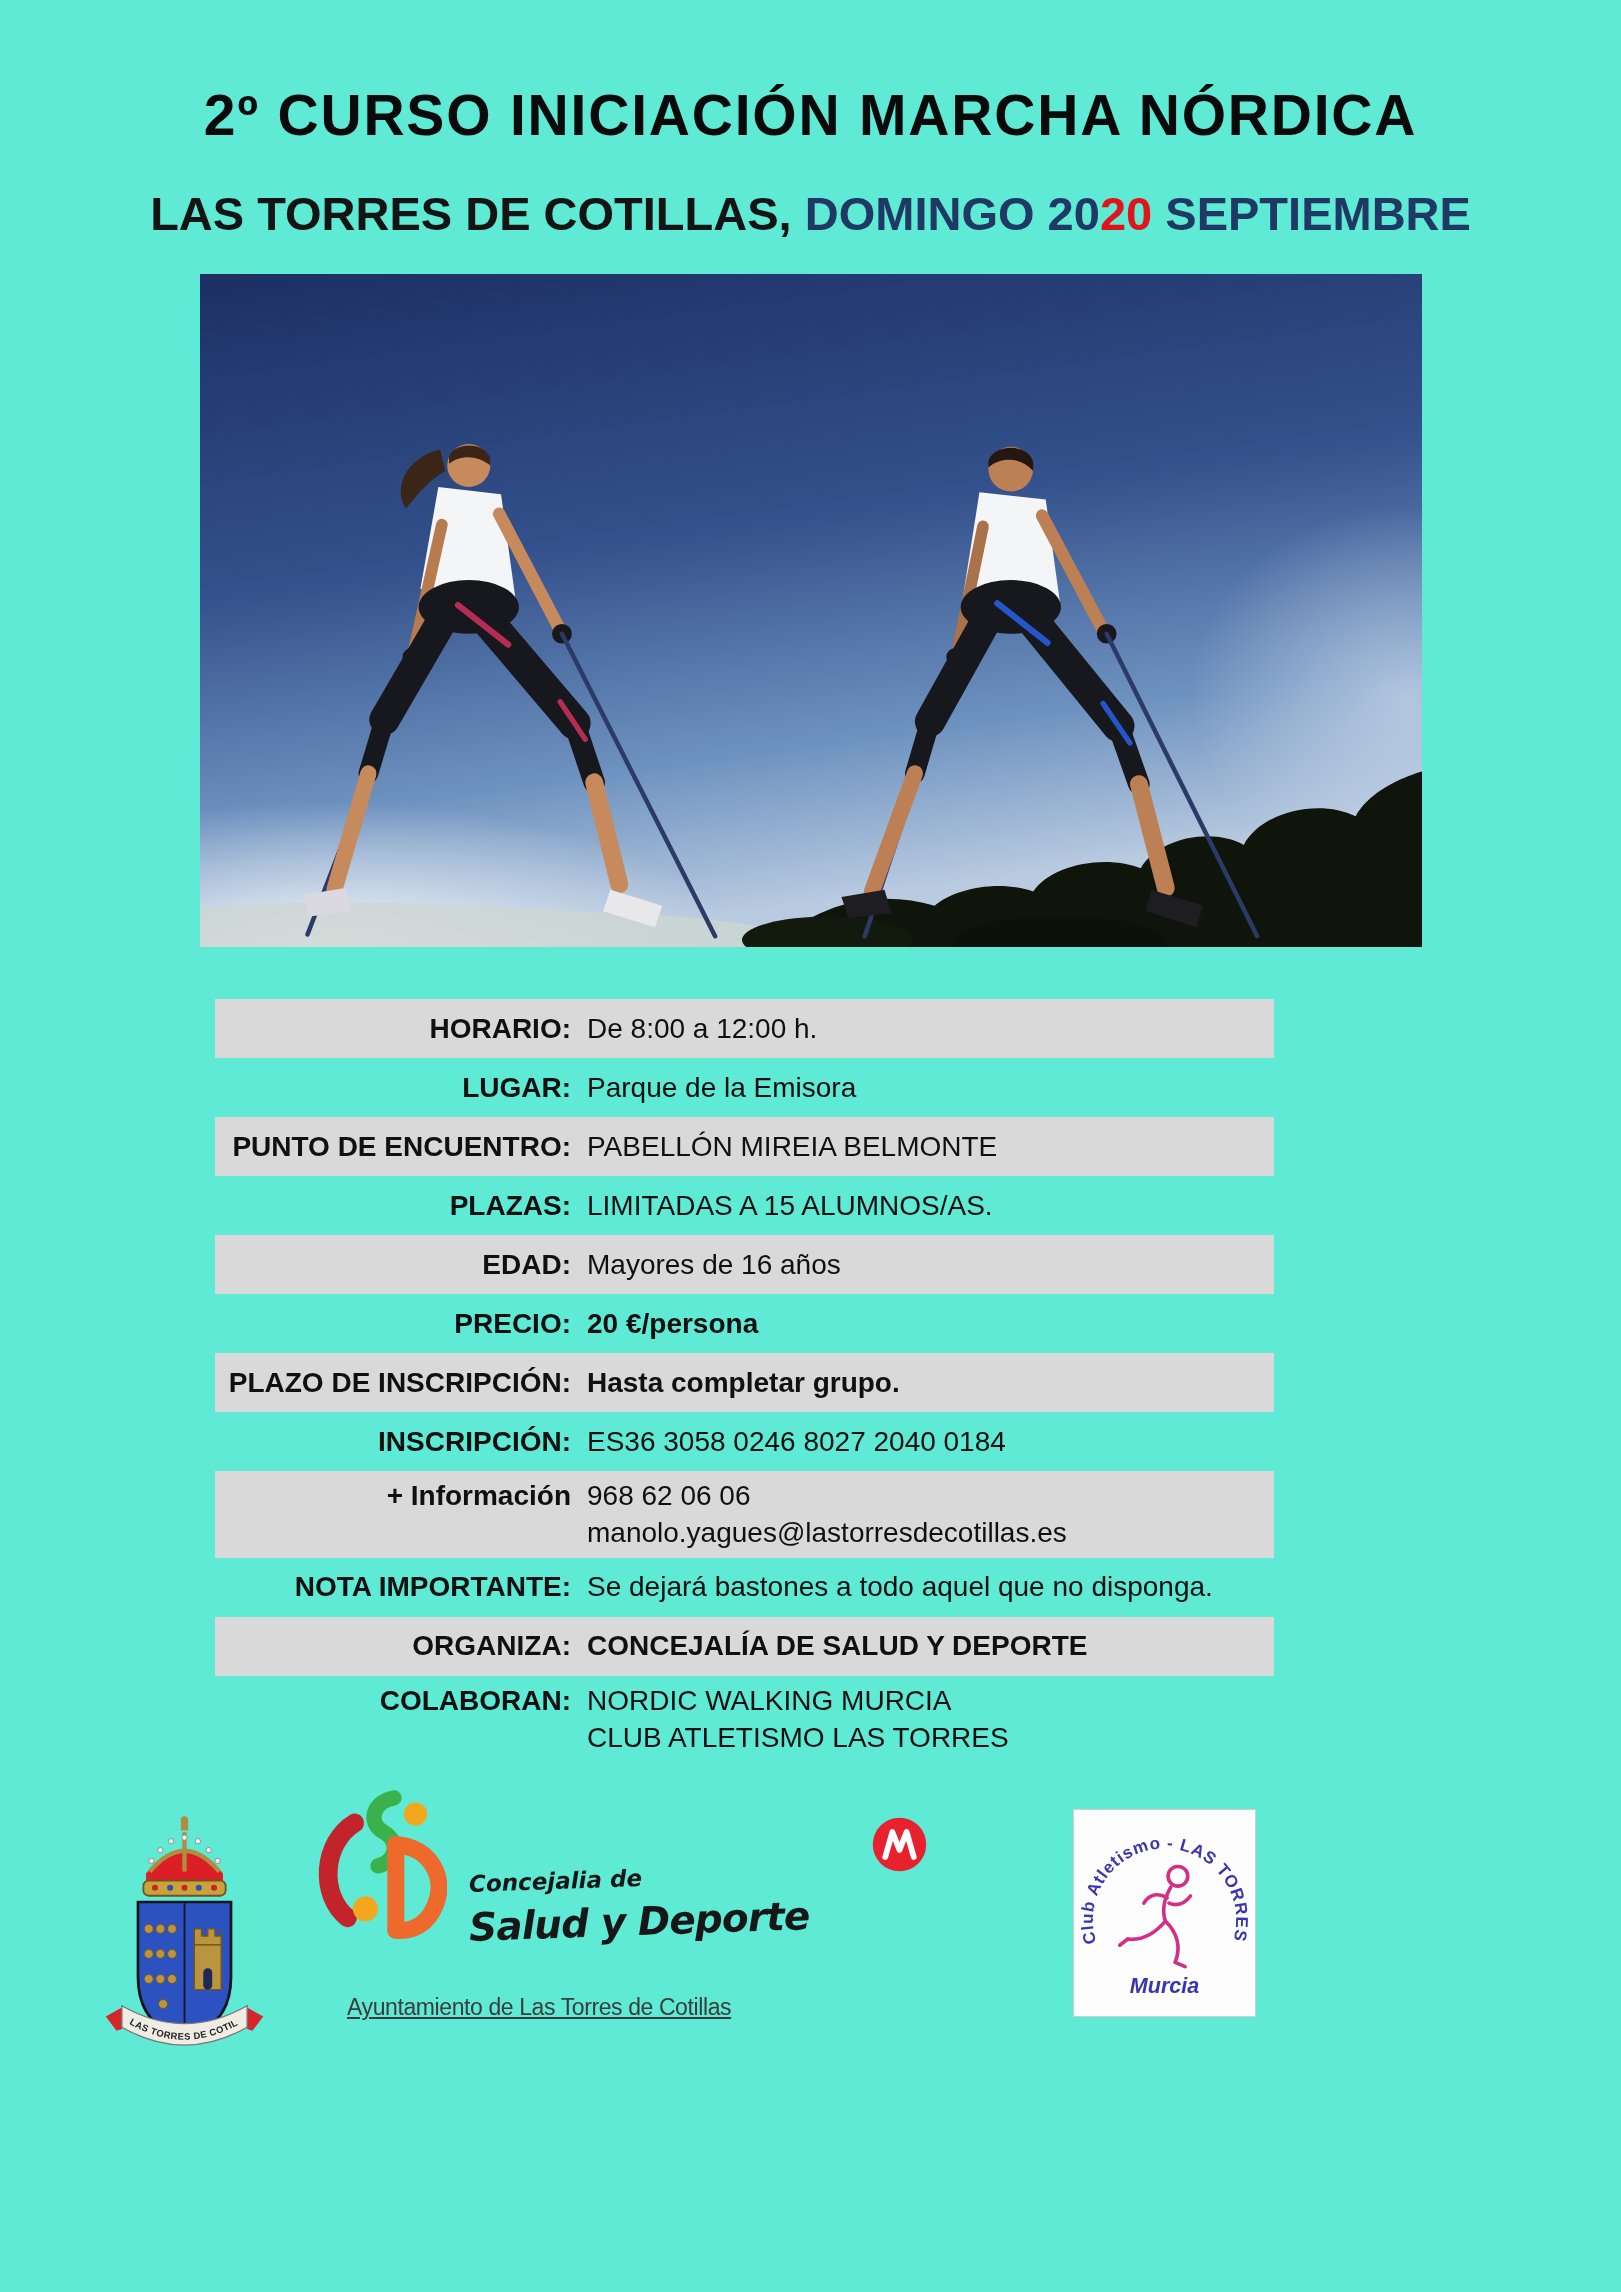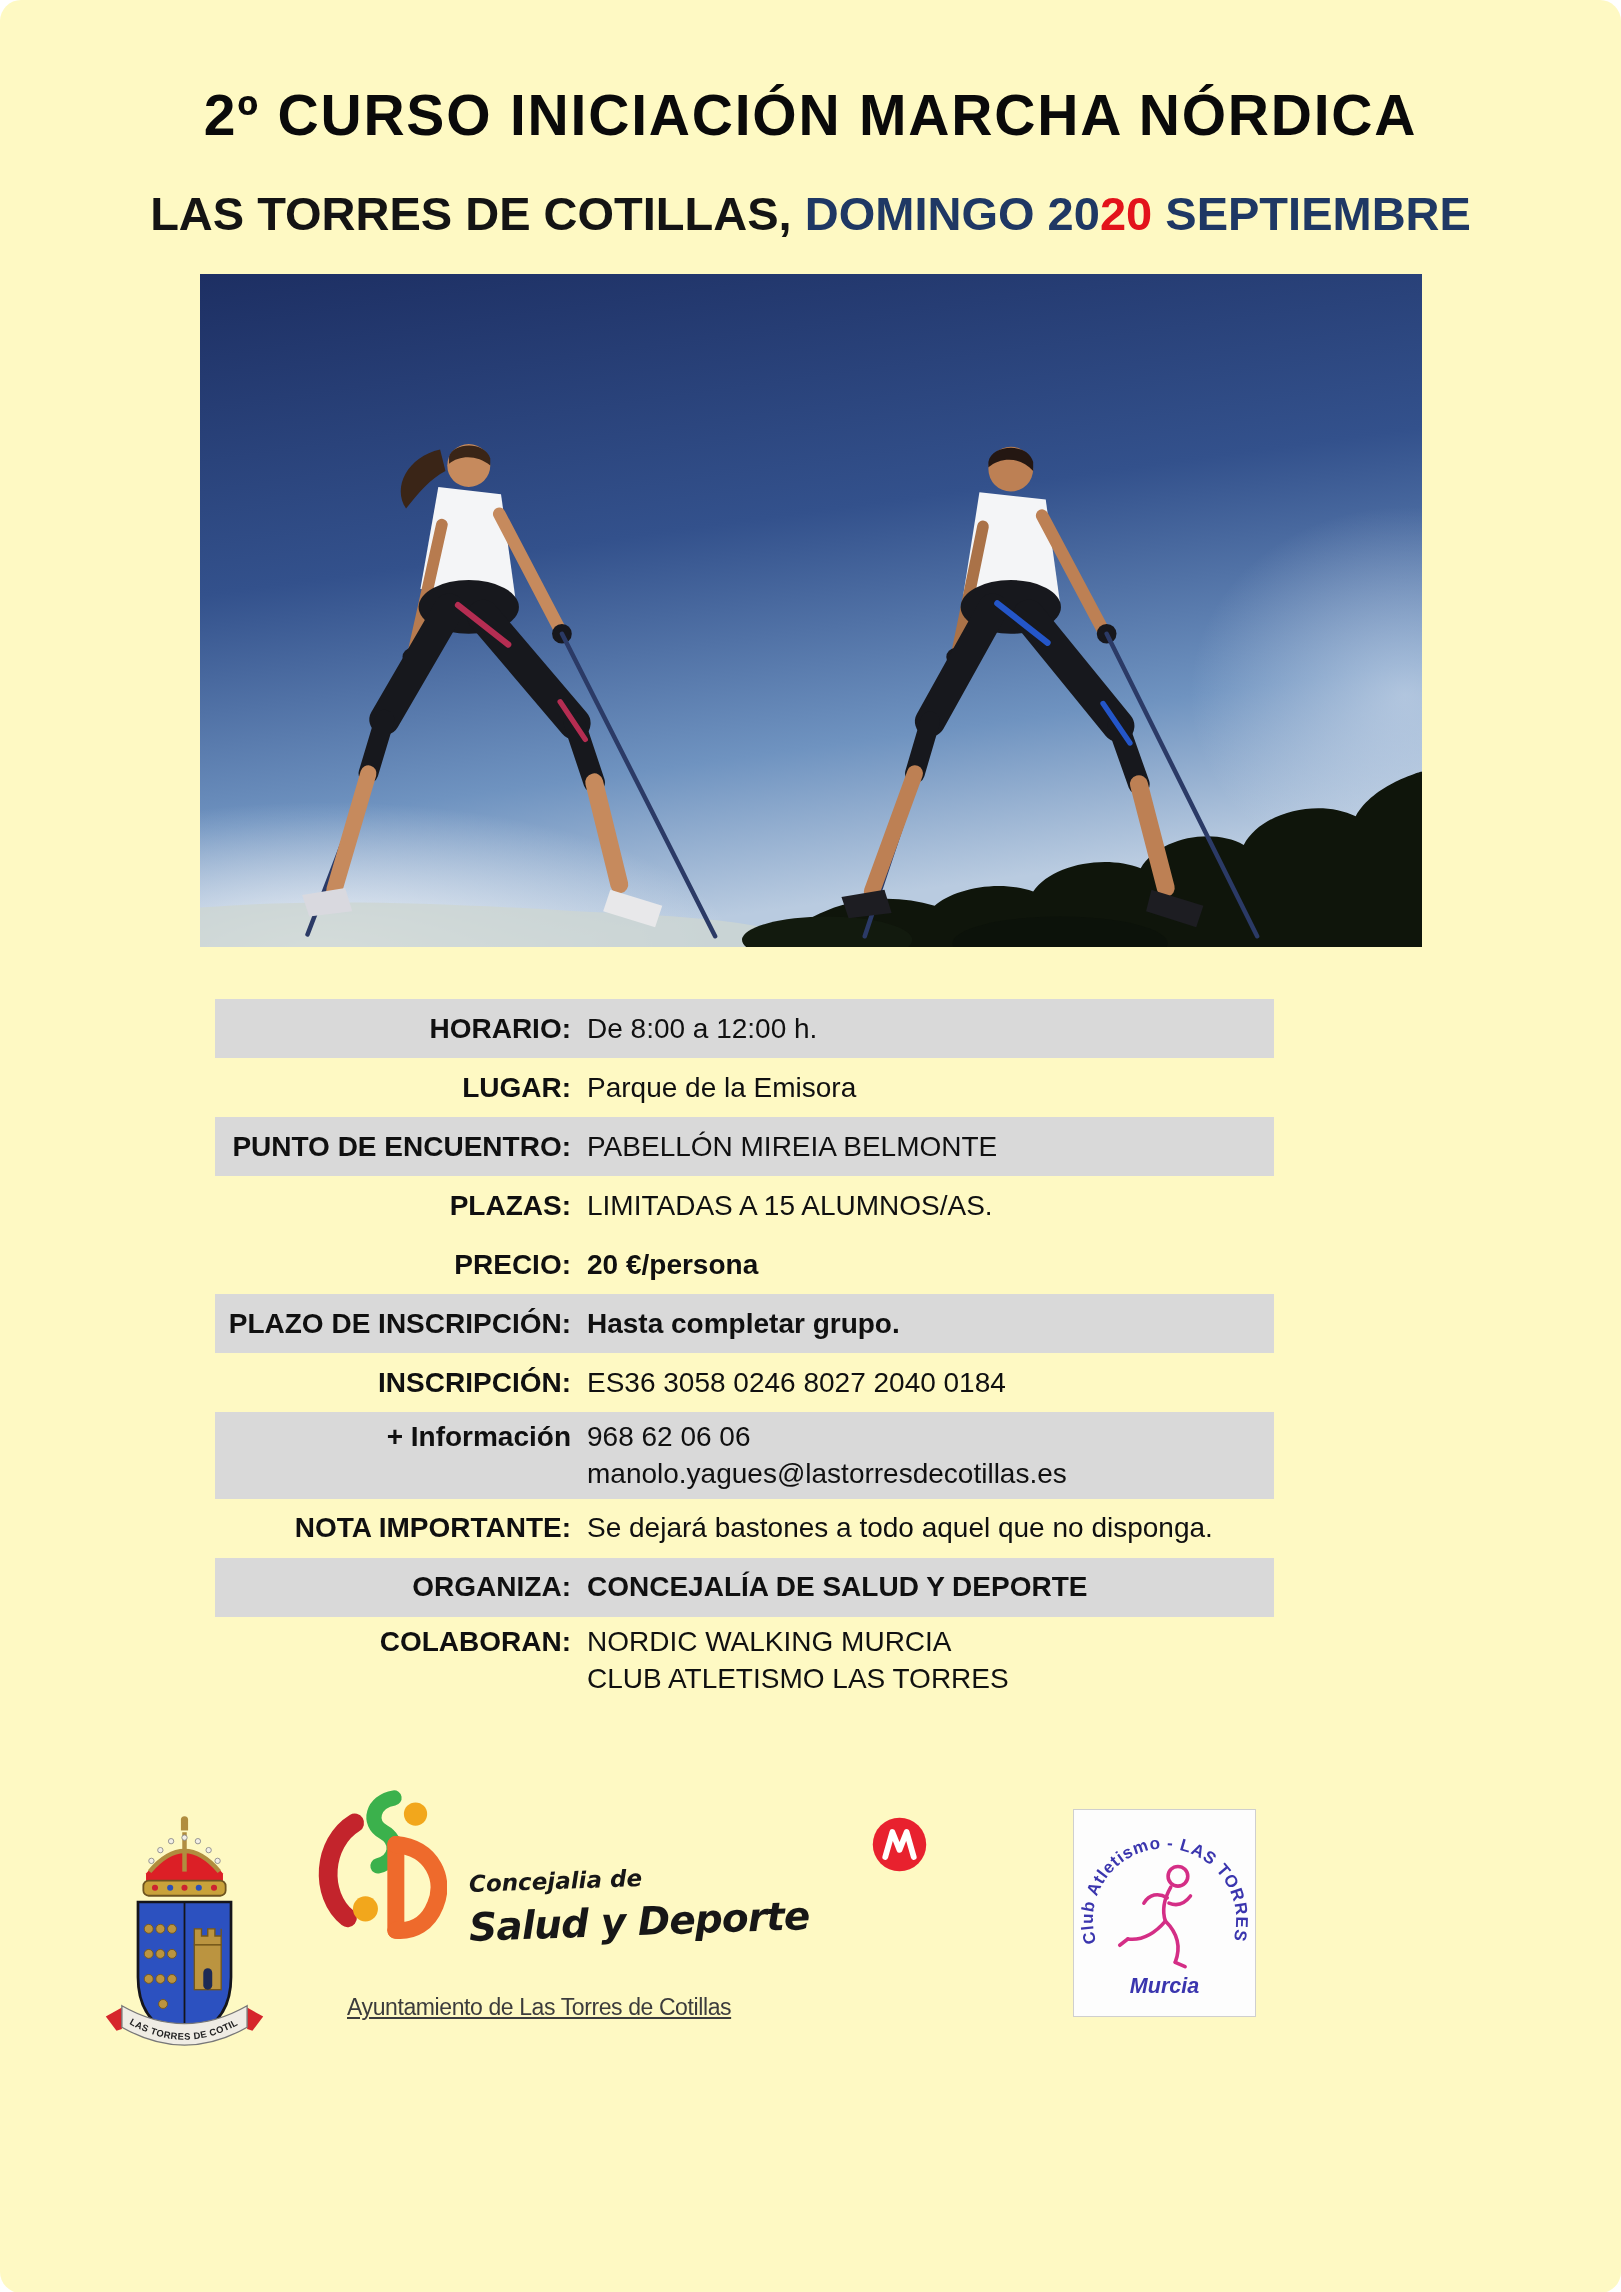--- a/index.html
+++ b/index.html
@@ -1,18 +1,18 @@
 <!DOCTYPE html>
 <html style="font-size:14.3px"><head>
 <meta charset="utf-8">
 <style>
   html,body{margin:0;padding:0;background:#ffffff;}
   .page{
-    position:relative;width:1621px;height:2293px;background:#fef9c3;
-    font-family:"Liberation Sans",sans-serif;color:#111;overflow:hidden;border-radius:21px;
+    position:relative;width:1621px;height:2293px;background:#5eead4;
+    font-family:"Liberation Sans",sans-serif;color:#111;overflow:hidden;
   }
   
   .title{
     position:absolute;top:82px;left:0;width:100%;text-align:center;
     font-size:57px;font-weight:700;letter-spacing:1.8px;color:#0a0a0a;white-space:nowrap;
   }
   .subtitle{
     position:absolute;top:186px;left:0;width:100%;text-align:center;
     font-size:47px;font-weight:700;white-space:nowrap;
   }
@@ -160,20 +160,26 @@
         <div class="val">
           <div>PABELLÓN MIREIA BELMONTE</div>
         </div>
       </div>
       <div class="row">
         <div class="lab">PLAZAS:</div>
         <div class="val">
           <div>LIMITADAS A 15 ALUMNOS/AS.</div>
         </div>
       </div>
+      <div class="row shaded">
+        <div class="lab">EDAD:</div>
+        <div class="val">
+          <div>Mayores de 16 años</div>
+        </div>
+      </div>
       <div class="row">
         <div class="lab">PRECIO:</div>
         <div class="val bold">
           <div>20 €/persona</div>
         </div>
       </div>
       <div class="row shaded">
         <div class="lab">PLAZO DE INSCRIPCIÓN:</div>
         <div class="val bold">
           <div>Hasta completar grupo.</div>

